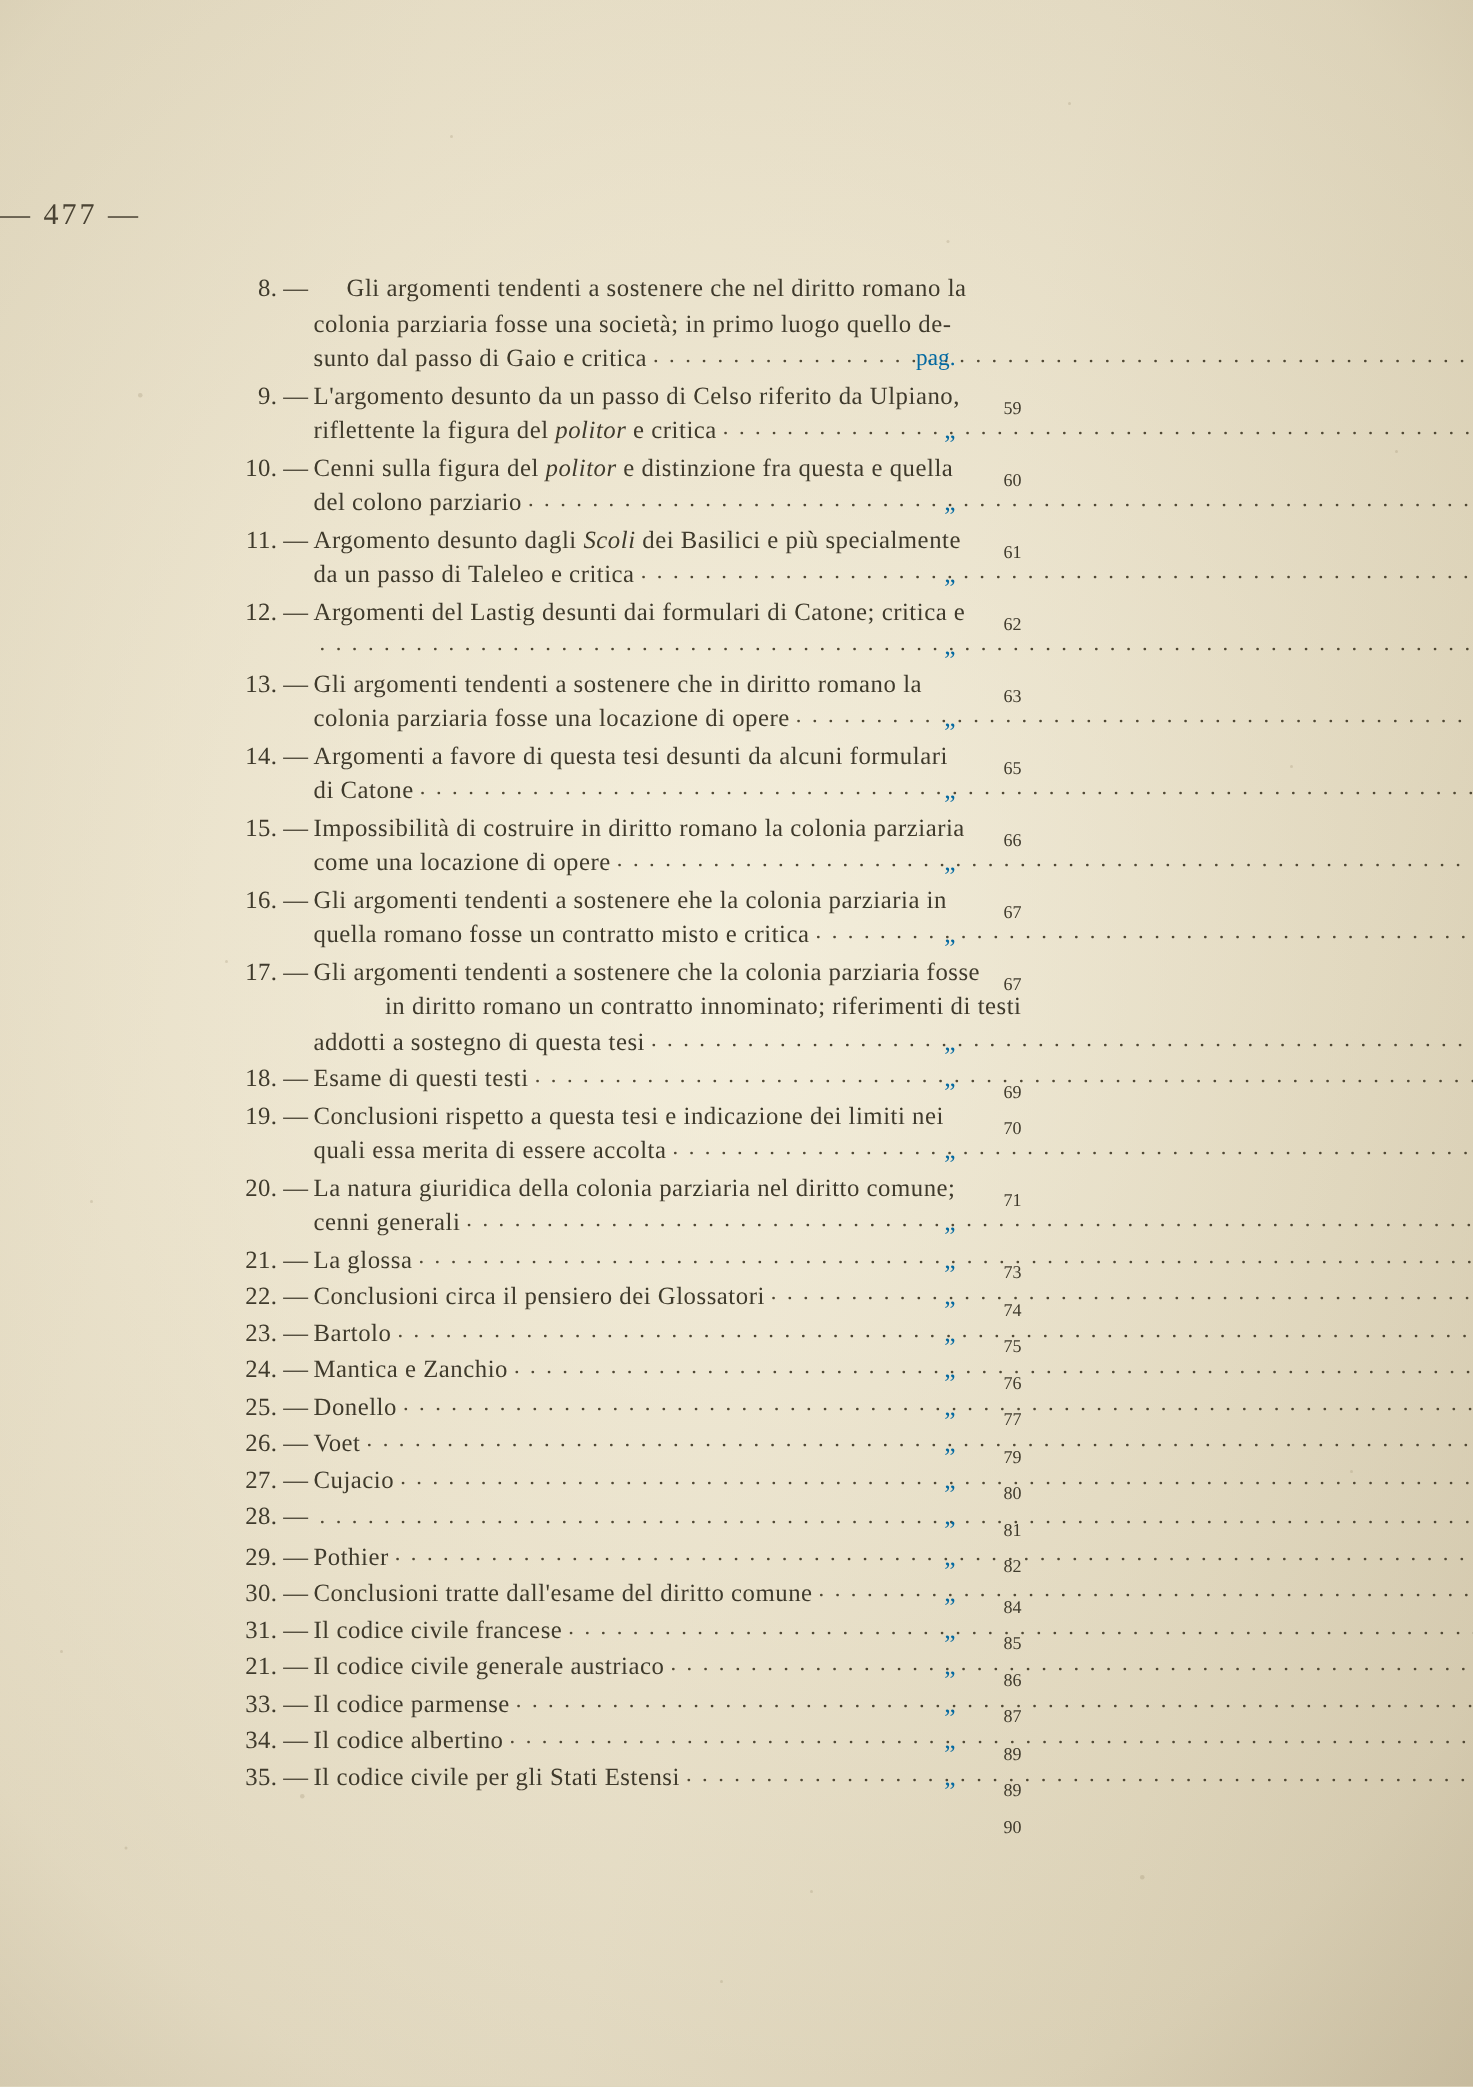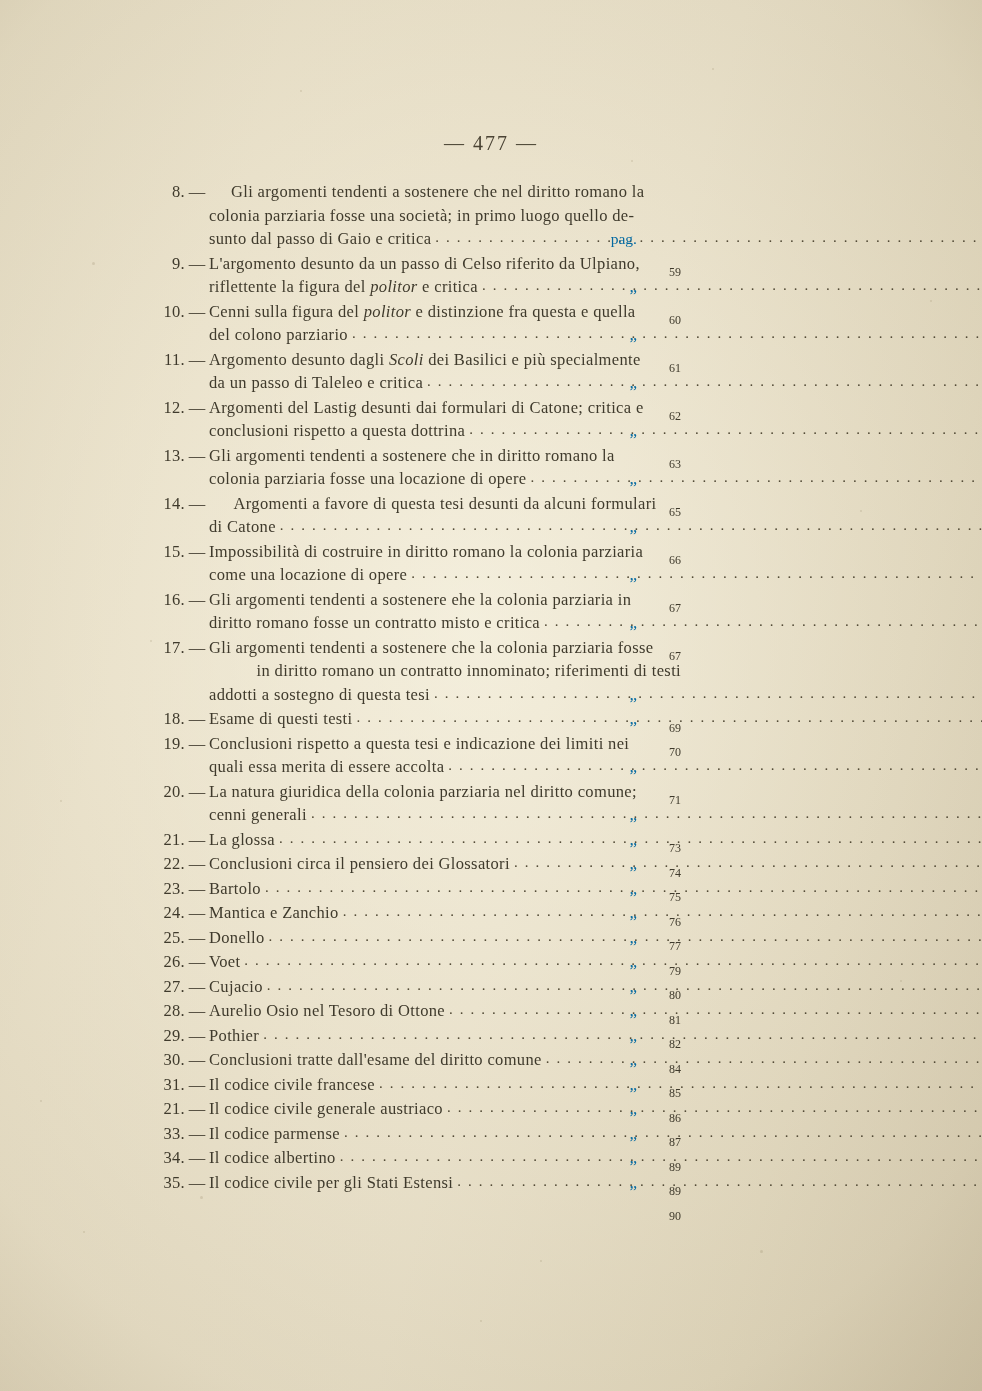--- a/index.html
+++ b/index.html
@@ -29,21 +29,21 @@
   }
   .page {
     position: absolute;
     inset: 0;
   }
   .page-number {
     position: absolute;
     top: 132px;
     left: 0;
     width: 982px;
-    text-align: center;
+    text-align: left;
     font-size: 20px;
     letter-spacing: 2px;
     color: #4a4334;
   }
   .toc {
     position: absolute;
     top: 180px;
     left: 143px;
     width: 658px;
   }
@@ -231,21 +231,20 @@
         <div class="entry-body">
           <div class="line rowline">
             <span class="num">12.</span>
             <span class="dash">—</span>
             <span class="txt" style="display: inline-block; width: 100%;">Argomenti del Lastig desunti dai formulari di Catone; critica e</span>
           </div>
           <div class="line rowline">
             <span class="num"></span>
             <span class="dash"></span>
             <span class="txt justify">
-              <span>conclusioni rispetto a questa dottrina</span>
               <span class="leader">................................................................................</span>
             </span>
             <span class="pag" style="font-size: 17px;">„</span>
             <span class="pnum">63</span>
           </div>
         </div>
       </div>
       <div class="entry">
         <div class="entry-body">
           <div class="line rowline">
@@ -263,21 +262,21 @@
             <span class="pag" style="font-size: 17px;">„</span>
             <span class="pnum">65</span>
           </div>
         </div>
       </div>
       <div class="entry">
         <div class="entry-body">
           <div class="line rowline">
             <span class="num">14.</span>
             <span class="dash">—</span>
-            <span class="txt" style="display: inline-block; width: 100%; text-align: center;">Argomenti a favore di questa tesi desunti da alcuni formulari</span>
+            <span class="txt" style="display: inline-block; width: 100%;">Argomenti a favore di questa tesi desunti da alcuni formulari</span>
           </div>
           <div class="line rowline">
             <span class="num"></span>
             <span class="dash"></span>
             <span class="txt justify">
               <span>di Catone</span>
               <span class="leader">................................................................................</span>
             </span>
             <span class="pag" style="font-size: 17px;">„</span>
             <span class="pnum">66</span>
@@ -307,21 +306,21 @@
         <div class="entry-body">
           <div class="line rowline">
             <span class="num">16.</span>
             <span class="dash">—</span>
             <span class="txt" style="display: inline-block; width: 100%;">Gli argomenti tendenti a sostenere ehe la colonia parziaria in</span>
           </div>
           <div class="line rowline">
             <span class="num"></span>
             <span class="dash"></span>
             <span class="txt justify">
-              <span>diritto romano fosse un contratto misto e critica</span>
+              <span>quella romano fosse un contratto misto e critica</span>
               <span class="leader">................................................................................</span>
             </span>
             <span class="pag" style="font-size: 17px;">„</span>
             <span class="pnum">67</span>
           </div>
         </div>
       </div>
       <div class="entry">
         <div class="entry-body">
           <div class="line rowline">
@@ -495,21 +494,20 @@
             <span class="pnum">81</span>
           </div>
         </div>
       </div>
       <div class="entry">
         <div class="entry-body">
           <div class="line rowline">
             <span class="num">28.</span>
             <span class="dash">—</span>
             <span class="txt justify">
-              <span>Aurelio Osio nel Tesoro di Ottone</span>
               <span class="leader">................................................................................</span>
             </span>
             <span class="pag" style="font-size: 17px;">„</span>
             <span class="pnum">82</span>
           </div>
         </div>
       </div>
       <div class="entry">
         <div class="entry-body">
           <div class="line rowline">

